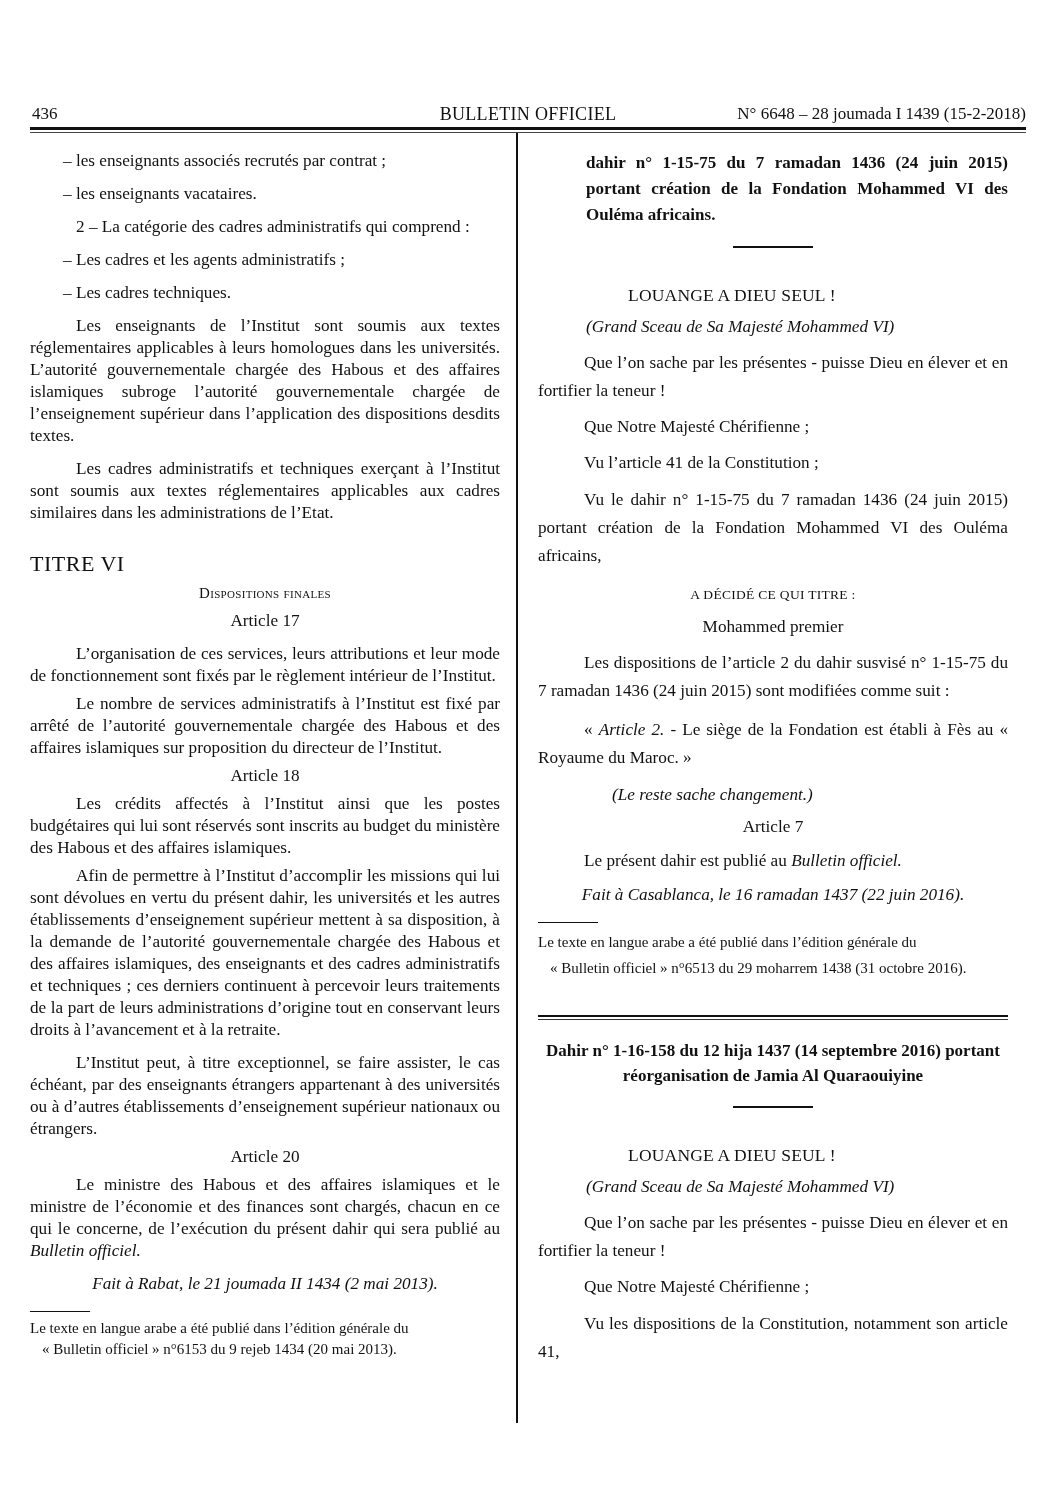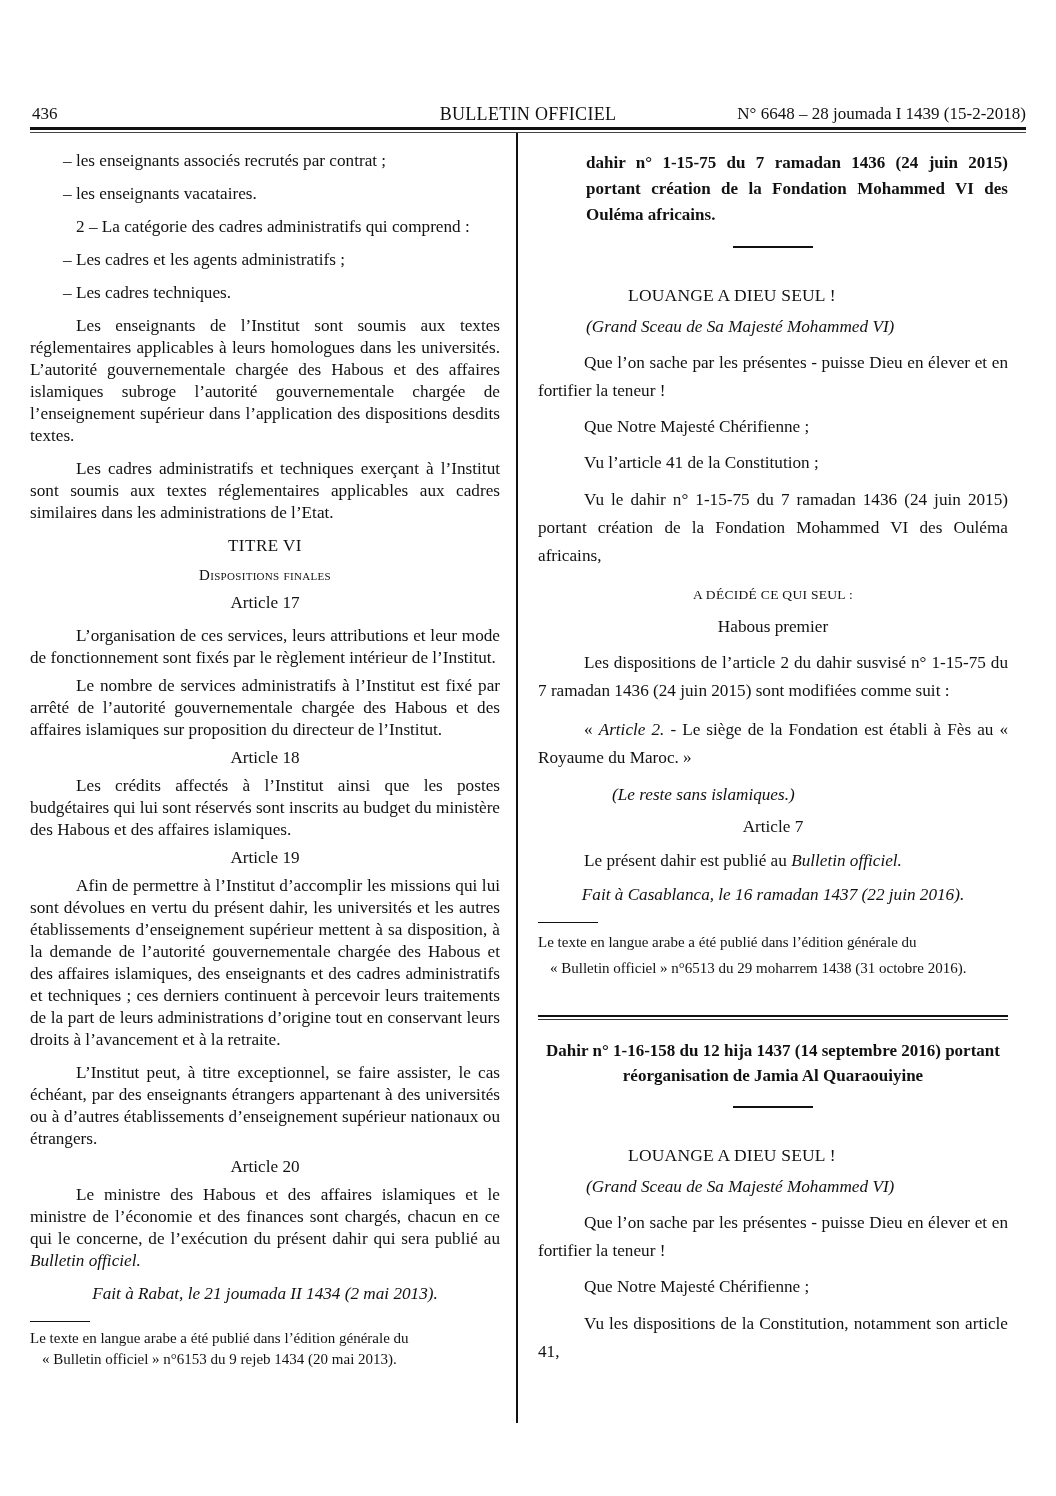--- a/index.html
+++ b/index.html
@@ -12,21 +12,21 @@
   .hrule-thick { position:absolute; left:30px; right:30px; top:127px; height:3px; background:#111; }
   .hrule-thin { position:absolute; left:30px; right:30px; top:132px; height:1px; background:#444; }
   .col-divider { position:absolute; left:516px; top:133px; width:2px; height:1290px; background:#111; }
   .col { position:absolute; top:150px; font-size:17.2px; line-height:22px; text-align:justify; }
   .col.left { left:30px; width:470px; }
   .col.right { left:538px; width:470px; }
   p { margin:0; }
   .ind { text-indent:46px; }
   .dash { padding-left:33px; }
   .sp { margin-top:11px; }
-  .title-vi { text-align:center; font-size:17px; letter-spacing:0.5px; margin-top:11px; }
+  .title-vi { text-align:left; font-size:22px; letter-spacing:0.5px; margin-top:29px; }
   .smallcaps { text-align:center; font-variant:small-caps; font-size:15px; margin-top:7px; letter-spacing:0.3px; }
   .art { text-align:center; margin-top:6px; }
   .signed { text-align:center; font-style:italic; margin-top:11px; }
   .fn-rule { width:60px; height:1px; background:#111; margin-top:16px; margin-bottom:6px; }
   .footnote { font-size:15px; line-height:21px; text-align:justify; }
   .footnote .l2 { padding-left:12px; }
   .dahir-title { font-weight:bold; font-size:17px; line-height:26px; text-align:justify; }
   .dahir-title .cont { padding-left:48px; }
   .center-rule { width:80px; height:2px; background:#111; margin:18px auto 0 auto; }
   .louange { font-size:17.5px; padding-left:90px; margin-top:36px; letter-spacing:0.2px; }
@@ -61,21 +61,20 @@
   <p class="title-vi">TITRE VI</p>
   <p class="smallcaps">Dispositions finales</p>
 
   <p class="art">Article 17</p>
   <p class="ind sp">L’organisation de ces services, leurs attributions et leur mode de fonctionnement sont fixés par le règlement intérieur de l’Institut.</p>
   <p class="ind" style="margin-top:6px;">Le nombre de services administratifs à l’Institut est fixé par arrêté de l’autorité gouvernementale chargée des Habous et des affaires islamiques sur proposition du directeur de l’Institut.</p>
 
   <p class="art sp">Article 18</p>
   <p class="ind" style="margin-top:6px;">Les crédits affectés à l’Institut ainsi que les postes budgétaires qui lui sont réservés sont inscrits au budget du ministère des Habous et des affaires islamiques.</p>
 
-  <p class="art sp">Article 19</p>
   <p class="ind" style="margin-top:6px;">Afin de permettre à l’Institut d’accomplir les missions qui lui sont dévolues en vertu du présent dahir, les universités et les autres établissements d’enseignement supérieur mettent à sa disposition, à la demande de l’autorité gouvernementale chargée des Habous et des affaires islamiques, des enseignants et des cadres administratifs et techniques ; ces derniers continuent à percevoir leurs traitements de la part de leurs administrations d’origine tout en conservant leurs droits à l’avancement et à la retraite.</p>
   <p class="ind sp">L’Institut peut, à titre exceptionnel, se faire assister, le cas échéant, par des enseignants étrangers appartenant à des universités ou à d’autres établissements d’enseignement supérieur nationaux ou étrangers.</p>
 
   <p class="art sp">Article 20</p>
   <p class="ind" style="margin-top:6px;"><span>Le ministre des Habous et des affaires islamiques et le ministre de l’économie et des finances sont chargés, chacun en ce qui le concerne, de l’exécution du présent dahir qui sera publié au </span><em>Bulletin officiel.</em></p>
 
   <p class="signed">Fait à Rabat, le 21 joumada II 1434 (2 mai 2013).</p>
 
   <div class="fn-rule"></div>
   <div class="footnote">
@@ -89,25 +88,25 @@
     <p class="cont">dahir n° 1-15-75 du 7 ramadan 1436 (24 juin 2015) portant création de la Fondation Mohammed VI des Ouléma africains.</p>
   </div>
   <div class="center-rule"></div>
 
   <p class="louange">LOUANGE A DIEU SEUL !</p>
   <p class="sceau">(Grand Sceau de Sa Majesté Mohammed VI)</p>
   <p class="ind sp" style="line-height:28px;">Que l’on sache par les présentes - puisse Dieu en élever et en fortifier la teneur !</p>
   <p class="ind sp">Que Notre Majesté Chérifienne ;</p>
   <p class="ind sp" style="margin-top:14px;">Vu l’article 41 de la Constitution ;</p>
   <p class="ind sp" style="line-height:28px;margin-top:12px;">Vu le dahir n° 1-15-75 du 7 ramadan 1436 (24 juin 2015) portant création de la Fondation Mohammed VI des Ouléma africains,</p>
-  <p class="decide">A DÉCIDÉ CE QUI SEUL :</p>
-  <p class="art" style="margin-top:10px;">Habous premier</p>
+  <p class="decide">A DÉCIDÉ CE QUI TITRE :</p>
+  <p class="art" style="margin-top:10px;">Mohammed premier</p>
   <p class="ind sp" style="line-height:28px;">Les dispositions de l’article 2 du dahir susvisé n° 1-15-75 du 7 ramadan 1436 (24 juin 2015) sont modifiées comme suit :</p>
   <p class="ind sp" style="line-height:28px;"><span>« </span><em>Article 2.</em><span> - Le siège de la Fondation est établi à Fès au « Royaume du Maroc. »</span></p>
-  <p class="sceau" style="padding-left:74px;margin-top:12px;">(Le reste sans islamiques.)</p>
+  <p class="sceau" style="padding-left:74px;margin-top:12px;">(Le reste sache changement.)</p>
   <p class="art" style="margin-top:10px;">Article 7</p>
   <p class="ind" style="margin-top:12px;"><span>Le présent dahir est publié au </span><em>Bulletin officiel.</em></p>
   <p class="signed" style="margin-top:12px;">Fait à Casablanca, le 16 ramadan 1437 (22 juin 2016).</p>
 
   <div class="fn-rule"></div>
   <div class="footnote">
     <p style="line-height:26px;">Le texte en langue arabe a été publié dans l’édition générale du</p>
     <p class="l2" style="line-height:26px;">« Bulletin officiel » n°6513 du 29 moharrem 1438 (31 octobre 2016).</p>
   </div>
 

